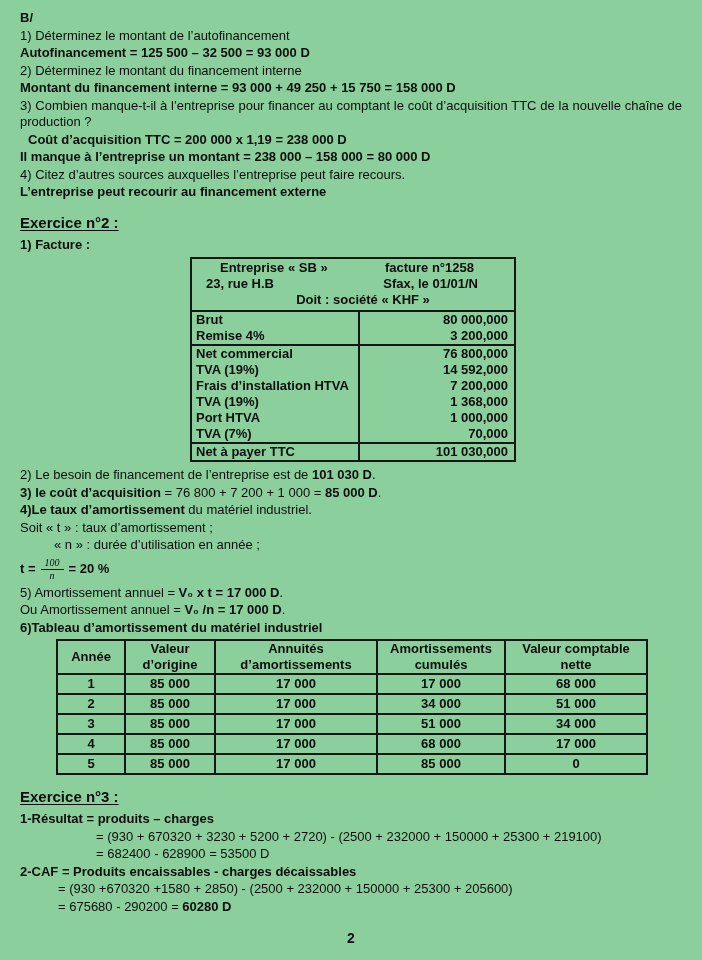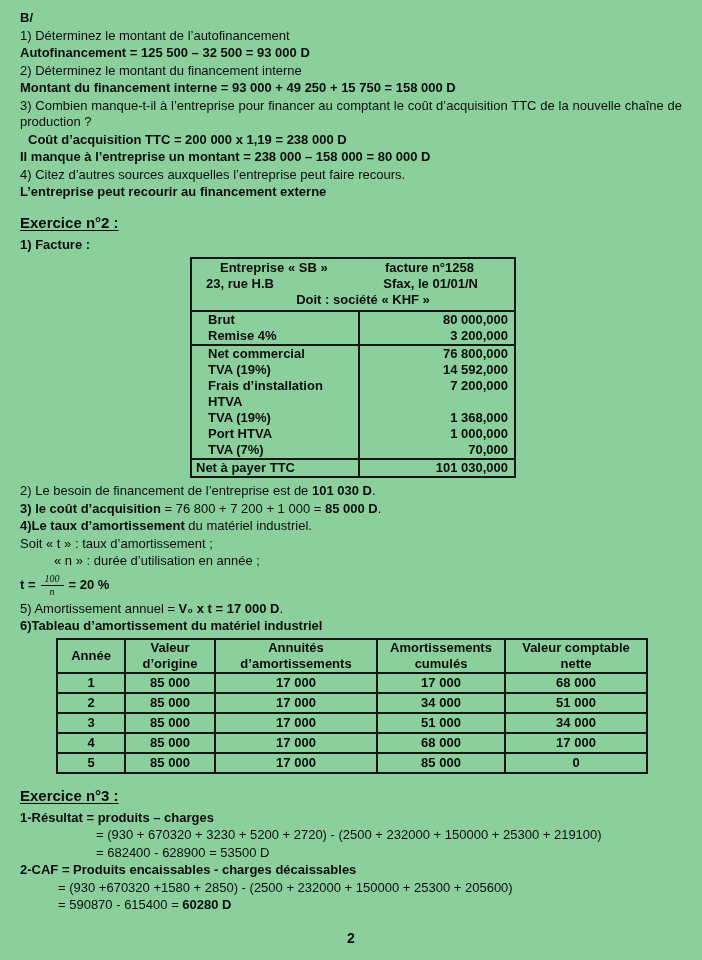--- a/index.html
+++ b/index.html
@@ -17,21 +17,21 @@
   .ind-n{margin-left:34px;}
   .ind1{margin-left:76px;}
   .ind2{margin-left:38px;}
 
   
   .invoice{width:322px;margin:4px 0 5px 170px;border:2px solid #161616;font-size:13px;font-weight:700;background:transparent;}
   .inv-head{border-bottom:2px solid #161616;padding:1px 0 2px 0;line-height:16px;}
   .inv-h1{display:flex;justify-content:space-between;padding:0 40px 0 28px;}
   .inv-h2{display:flex;justify-content:space-between;padding:0 36px 0 14px;}
   .inv-h3{text-align:center;margin-left:20px;}
-  .inv-group{border-bottom:2px solid #161616;padding-left:12px;}
+  .inv-group{border-bottom:2px solid #161616;}
   .inv-row{display:flex;line-height:16px;}
   .inv-label{flex:1;border-right:2px solid #161616;padding:0 4px;}
   .inv-amount{width:102px;text-align:right;padding:0 6px;margin-left:40px;}
 
   
   .formula{margin:4px 0 3px 0;font-weight:700;display:flex;align-items:center;gap:5px;}
   .frac{display:inline-flex;flex-direction:column;align-items:center;line-height:1.05;
         font-family:"Liberation Serif",serif;font-style:italic;font-weight:400;font-size:10px;}
   .frac .num{border-bottom:1.5px solid #111;padding:0 4px 1px 4px;}
   .frac .den{padding-top:1px;}
@@ -141,20 +141,23 @@
     <span class="frac">
       <span class="num">100</span>
       <span class="den">n</span>
     </span>
     <span>= 20 %</span>
   </div>
 
   <div class="ln">
     <span>5) Amortissement annuel = </span><span class="b">V₀ x t = 17 000 D</span><span>.</span>
   </div>
+  <div class="ln">
+    <span>Ou Amortissement annuel = </span><span class="b">V₀ /n = 17 000 D</span><span>.</span>
+  </div>
   <div class="ln b">6)Tableau d’amortissement du matériel industriel</div>
 
   <table class="amort">
     <thead>
       <tr>
         <th class="col-annee">Année</th>
         <th class="col-vo">Valeur d’origine</th>
         <th class="col-ann">Annuités d’amortissements</th>
         <th class="col-cum">Amortissements cumulés</th>
         <th class="col-vcn">Valeur comptable nette</th>
@@ -199,17 +202,17 @@
     </tbody>
   </table>
 
   <div class="h-ex">Exercice n°3 :</div>
   <div class="ln b">1-Résultat = produits – charges</div>
   <div class="ln ind1">= (930 + 670320 + 3230 + 5200 + 2720) - (2500 + 232000 + 150000 + 25300 + 219100)</div>
   <div class="ln ind1">= 682400 - 628900 = 53500 D</div>
   <div class="ln b">2-CAF = Produits encaissables - charges décaissables</div>
   <div class="ln ind2">= (930 +670320 +1580 + 2850) - (2500 + 232000 + 150000 + 25300 + 205600)</div>
   <div class="ln ind2">
-    <span>= 590870 - 615400 = </span><span class="b">60280 D</span>
+    <span>= 675680 - 290200 = </span><span class="b">60280 D</span>
   </div>
 
   <div class="footer-page">2</div>
 </div>
 
 </body></html>

